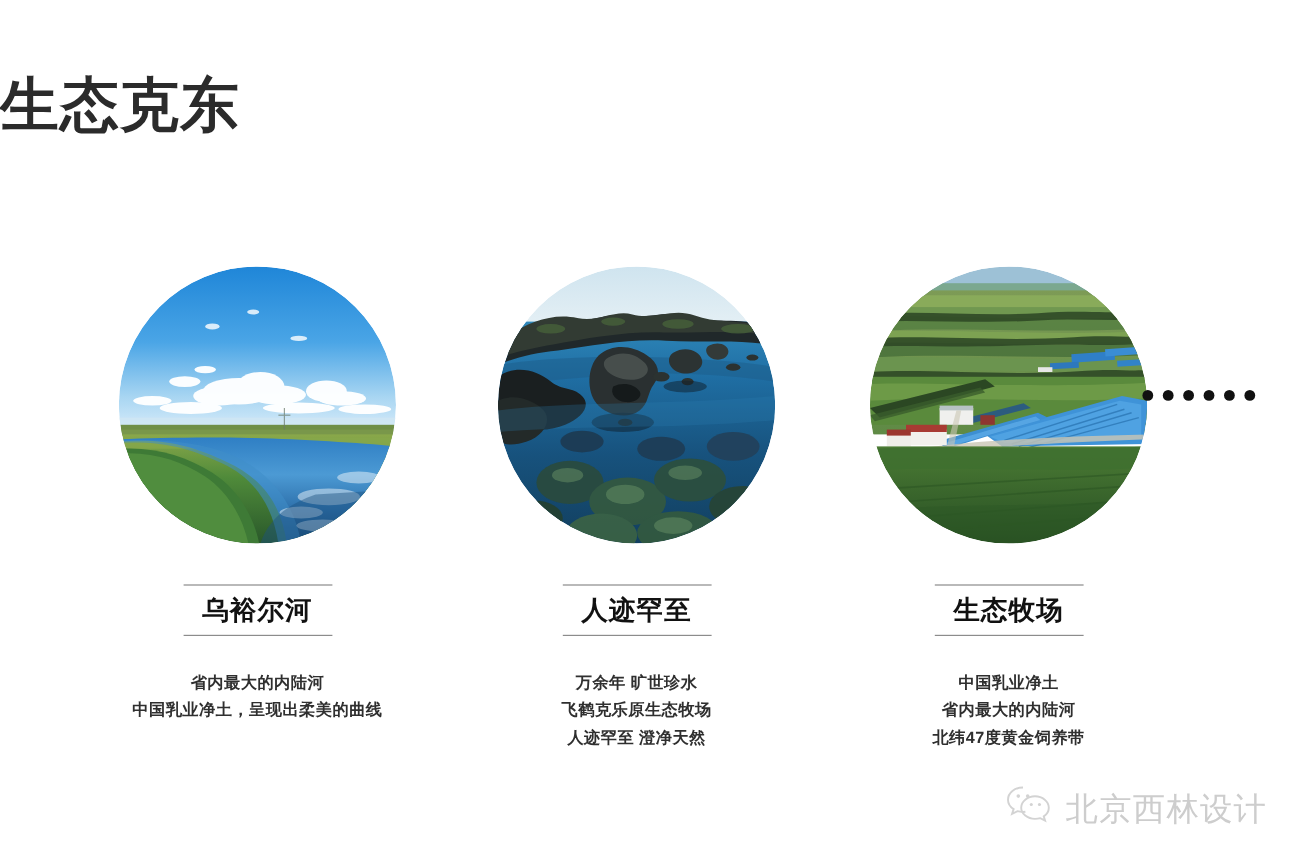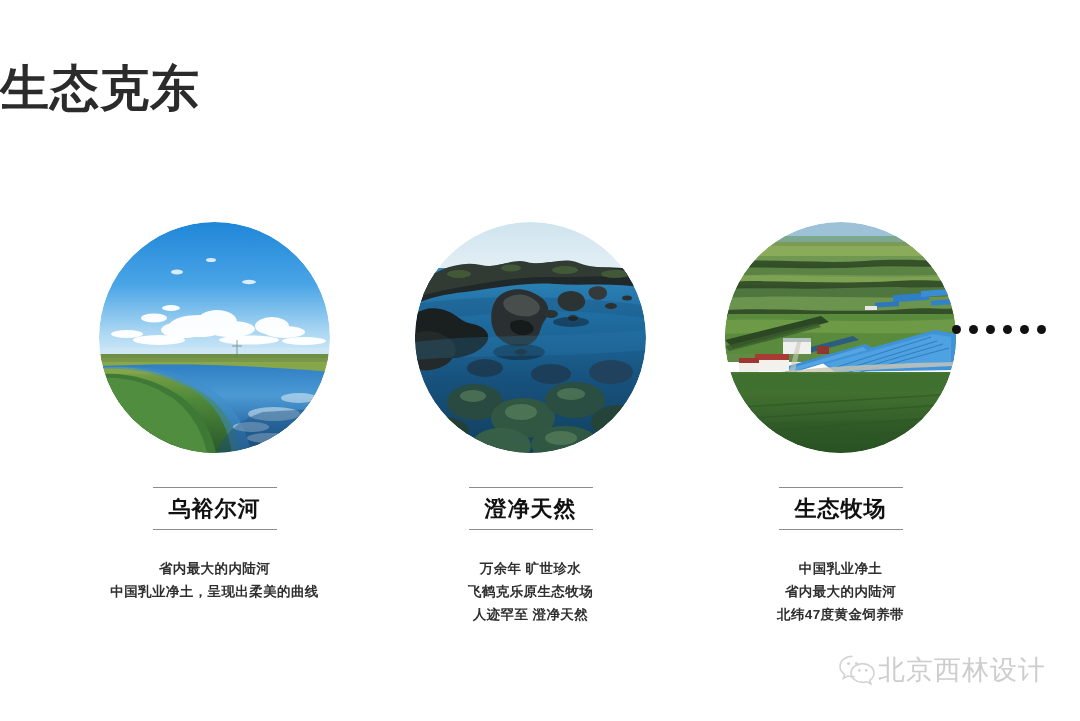--- a/index.html
+++ b/index.html
@@ -102,21 +102,22 @@
     border-radius: 50%;
     background: #111111;
   }
 
   
   .footer-brand {
     position: absolute;
     left: 836px;
     top: 652px;
     display: flex;
-    align-items: center;
+    align-items: flex-end;
+    gap: 10px;
   }
   .footer-brand .wechat-icon { width: 42px; height: 36px; flex: none; }
   .footer-brand .brand-text {
     font-size: 27px;
     color: #cdcdcd;
     letter-spacing: 1px;
     line-height: 1;
     white-space: nowrap;
   }
 </style>
@@ -285,21 +286,21 @@
             <ellipse cx="106" cy="190" rx="16" ry="8"></ellipse>
             <ellipse cx="58" cy="174" rx="13" ry="6"></ellipse>
             <ellipse cx="156" cy="172" rx="14" ry="6"></ellipse>
             <ellipse cx="146" cy="216" rx="16" ry="7"></ellipse>
           </g>
 
           <path d="M0 120 C60 112, 140 116, 231 108 L231 128 C150 136, 70 132, 0 138 Z" fill="#2d7fb4" opacity="0.25"></path>
         </g>
       </svg>
     </div>
-    <div class="card-heading">澄净天然</div>
+    <div class="card-heading">人迹罕至</div>
     <div class="card-desc">
       <div>万余年 旷世珍水</div>
       <div>飞鹤克乐原生态牧场</div>
       <div>人迹罕至 澄净天然</div>
     </div>
   </div>
 
   <div class="column c3">
     <div class="photo">
       <svg viewBox="0 0 231 231" xmlns="http://www.w3.org/2000/svg" aria-hidden="true">

